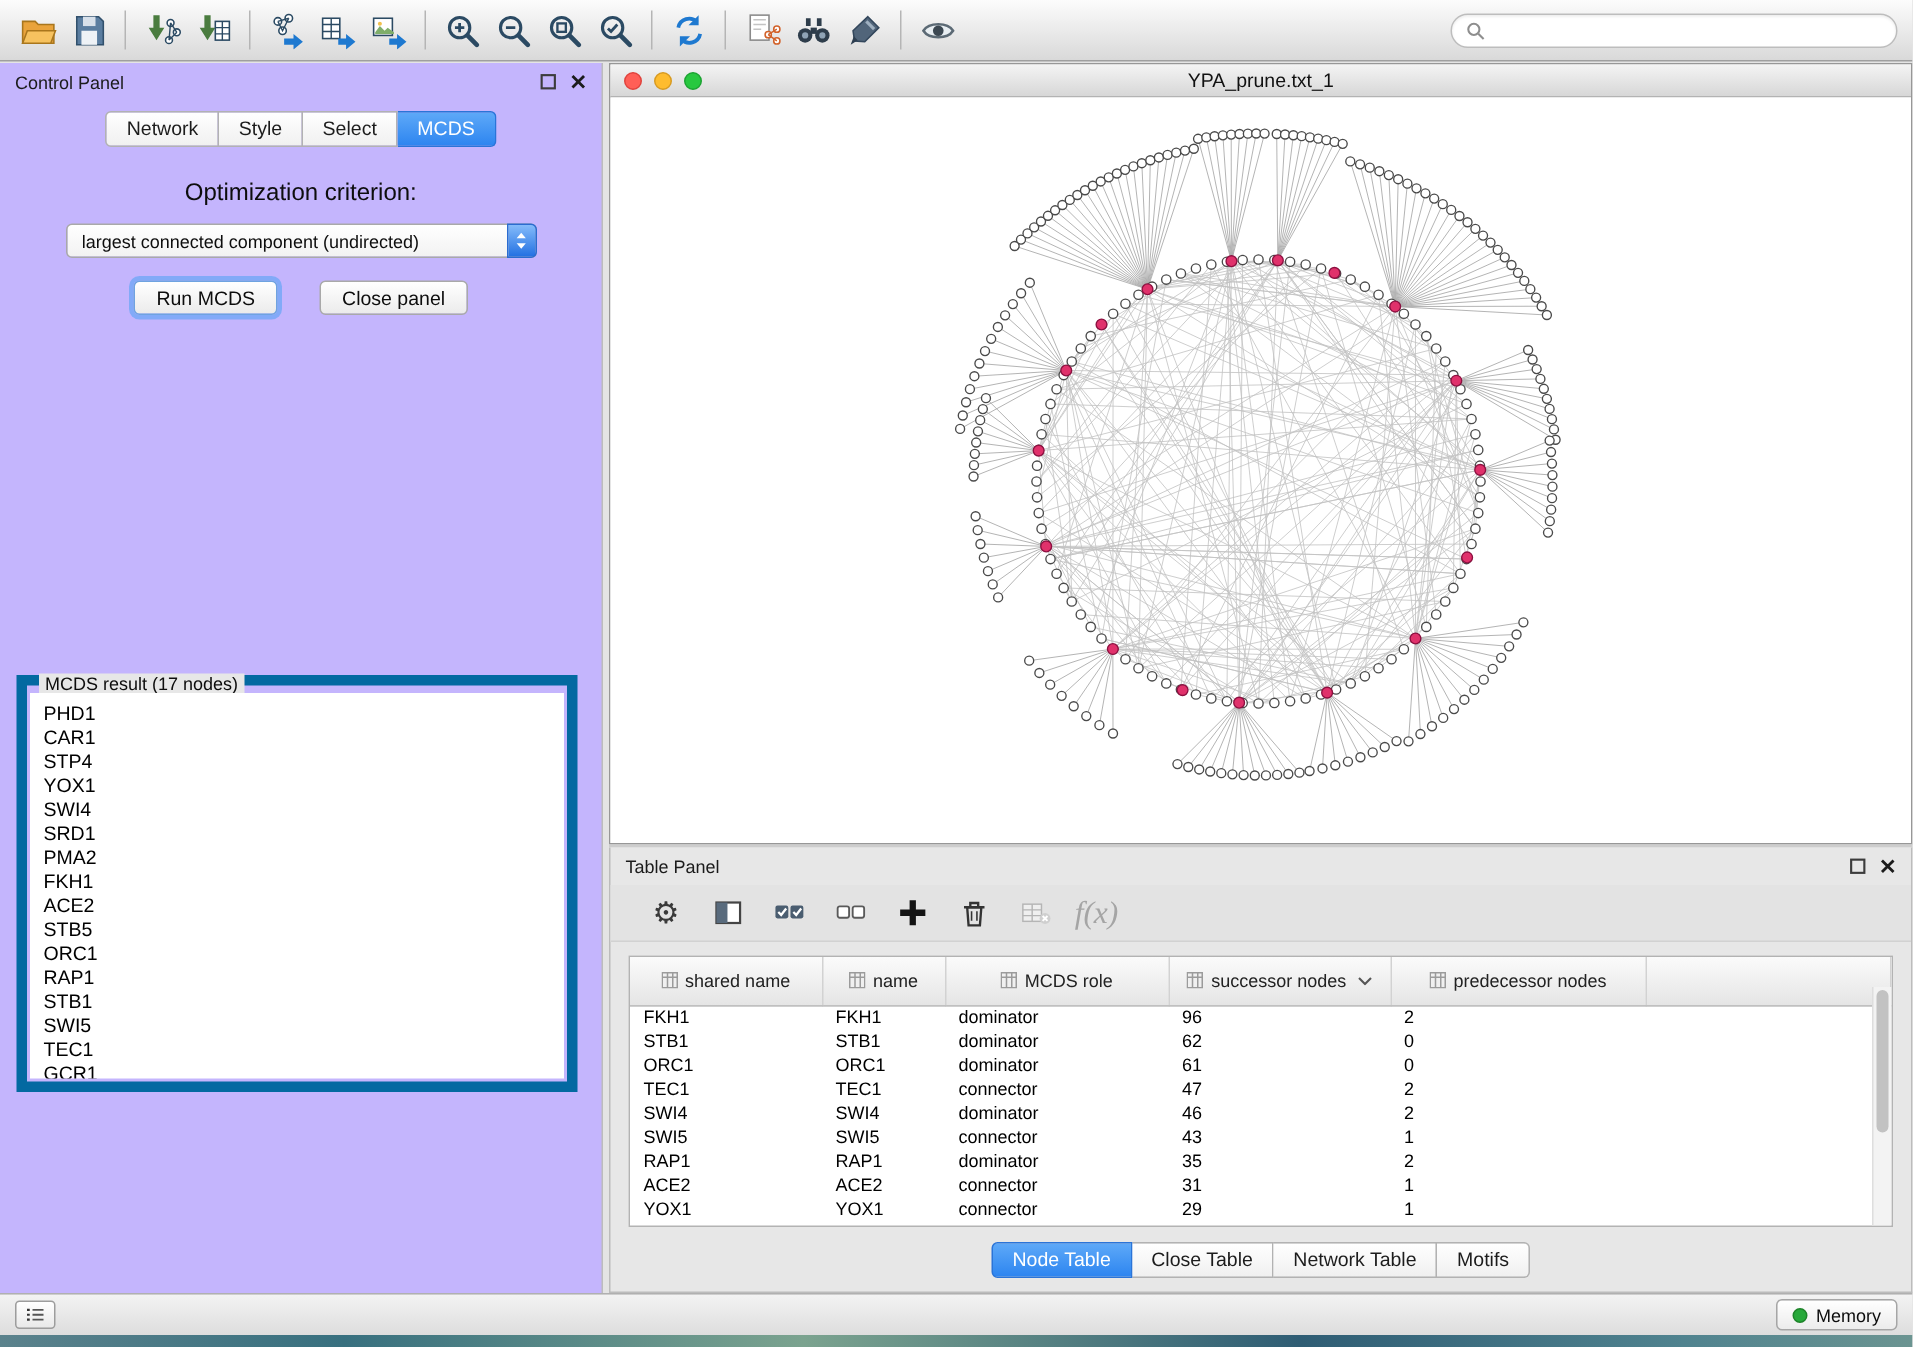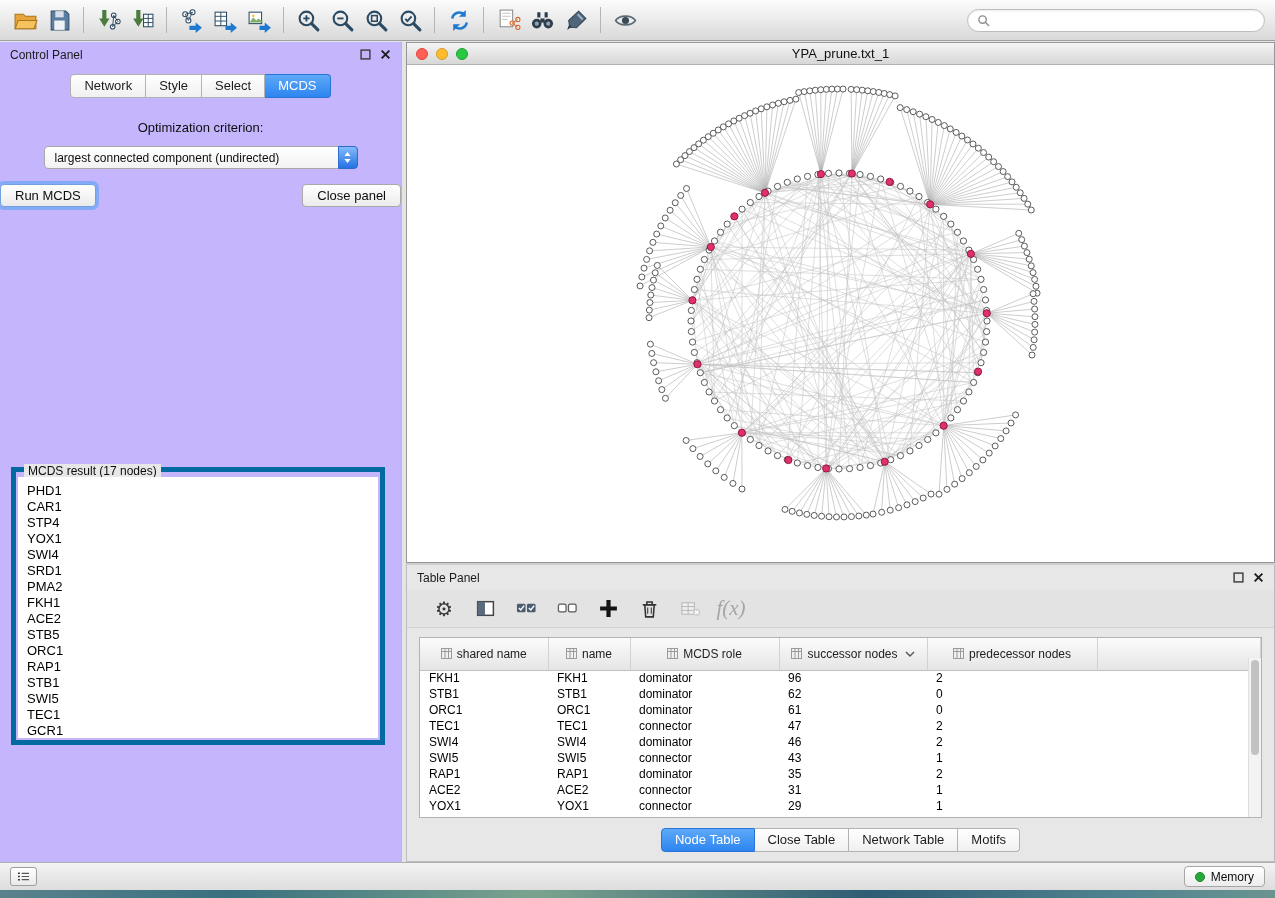--- a/index.html
+++ b/index.html
@@ -23,28 +23,28 @@
   .ph-icons svg{width:11px;height:11px}
 
   .seg{font-size:13px;padding:3px 13px 4px;background:linear-gradient(#ffffff,#f0f0f0);border:1px solid #b2b2b2;border-left:none;color:#1c1c1c;cursor:default;white-space:nowrap}
   .seg:first-child{border-left:1px solid #b2b2b2;border-radius:4px 0 0 4px}
   .seg:last-child{border-radius:0 4px 4px 0}
   .seg.active{background:linear-gradient(#5ea9f8,#2d85f0);border-color:#2a74d8;color:#fff}
 
   
   .control-panel{position:absolute;left:0;top:42px;width:402px;bottom:36px;background:#c4b5fd;border-right:1px solid #bcbcbc}
   .seg-tabs{display:flex;justify-content:center;margin-top:7px}
-  .opt-label{text-align:center;font-size:13px;margin-top:22px;color:#0d0d0d}
+  .opt-label{text-align:center;font-size:16px;margin-top:22px;color:#0d0d0d}
   .select{margin:11px auto 0;width:314px;height:23px;border:1px solid #a9a9a9;border-radius:4px;background:linear-gradient(#ffffff,#f2f2f2);display:flex;align-items:center;font-size:12px;color:#0d0d0d;padding-left:10px;position:relative}
   .sel-btn{position:absolute;right:-1px;top:-1px;bottom:-1px;width:20px;background:linear-gradient(#84bbfa,#2471e2);border:1px solid #2b6cd0;border-radius:0 4px 4px 0;display:flex;align-items:center;justify-content:center}
   .sel-btn svg{width:9px;height:13px}
-  .btn-row{display:flex;justify-content:space-between;gap:28px;margin-top:15px}
+  .btn-row{display:flex;justify-content:center;gap:28px;margin-top:15px}
   .mac-btn{font-size:13px;font-family:inherit;height:23px;padding:0 14px;background:linear-gradient(#ffffff,#ebebeb);border:1px solid #a9a9a9;border-radius:4px;color:#0d0d0d;cursor:default}
   .mac-btn.focused{box-shadow:0 0 0 3px rgba(95,165,246,.65);border-color:#6fa3e0}
-  .group-box{position:absolute;left:11px;right:16px;top:425px;height:278px;border:5px solid #0369a1}
+  .group-box{position:absolute;left:11px;right:16px;top:408px;height:278px;border:7px solid #0369a1}
   .group-title{position:absolute;top:-8px;left:8px;background:#e7e7e7;padding:0 4px;font-size:12px;color:#0d0d0d}
   .result-list{position:absolute;inset:5px 2px 2px 2px;background:#fff;padding:6px 9px;font-size:13px;line-height:16px;color:#000;overflow:hidden}
 
   
   .net-window{position:absolute;left:406px;top:42px;right:0;height:521px;background:#fff;border:1px solid #979797}
   .net-titlebar{height:22px;background:linear-gradient(#f4f4f4,#d7d7d7);border-bottom:1px solid #b3b3b3;position:relative;display:flex;align-items:center;justify-content:center;font-size:13px;color:#111}
   .tl{position:absolute;top:5px;width:12px;height:12px;border-radius:50%}
   .tl.red{left:9px;background:#ff5f57;border:1px solid #e0443e}
   .tl.yellow{left:29px;background:#febc2e;border:1px solid #d89b22}
   .tl.green{left:49px;background:#28c840;border:1px solid #1da433}

